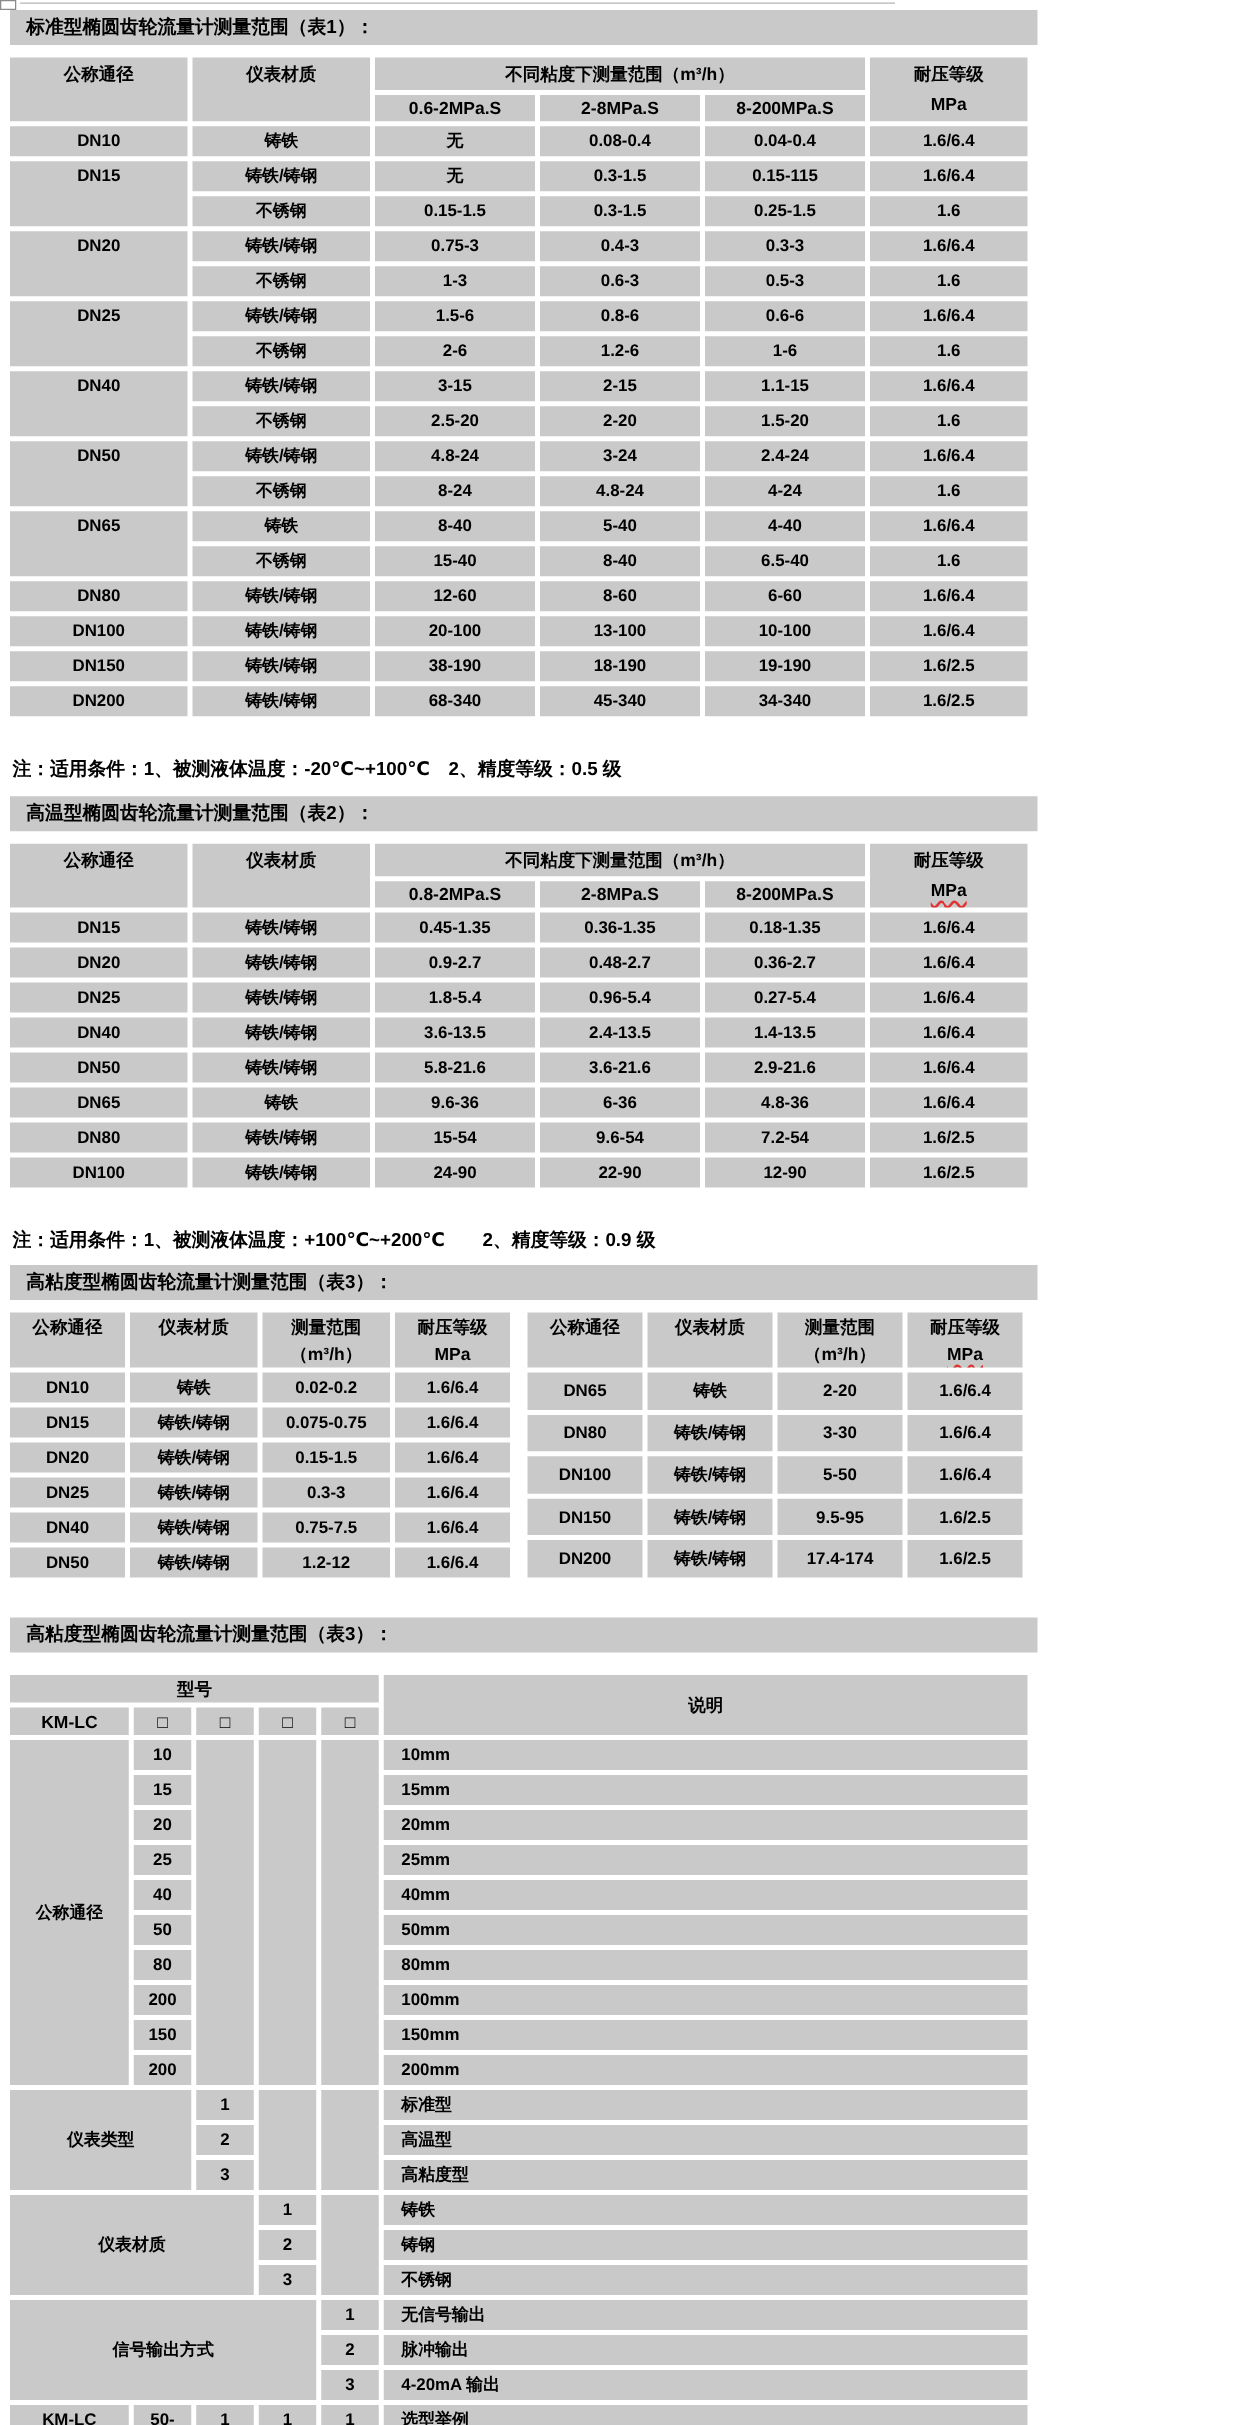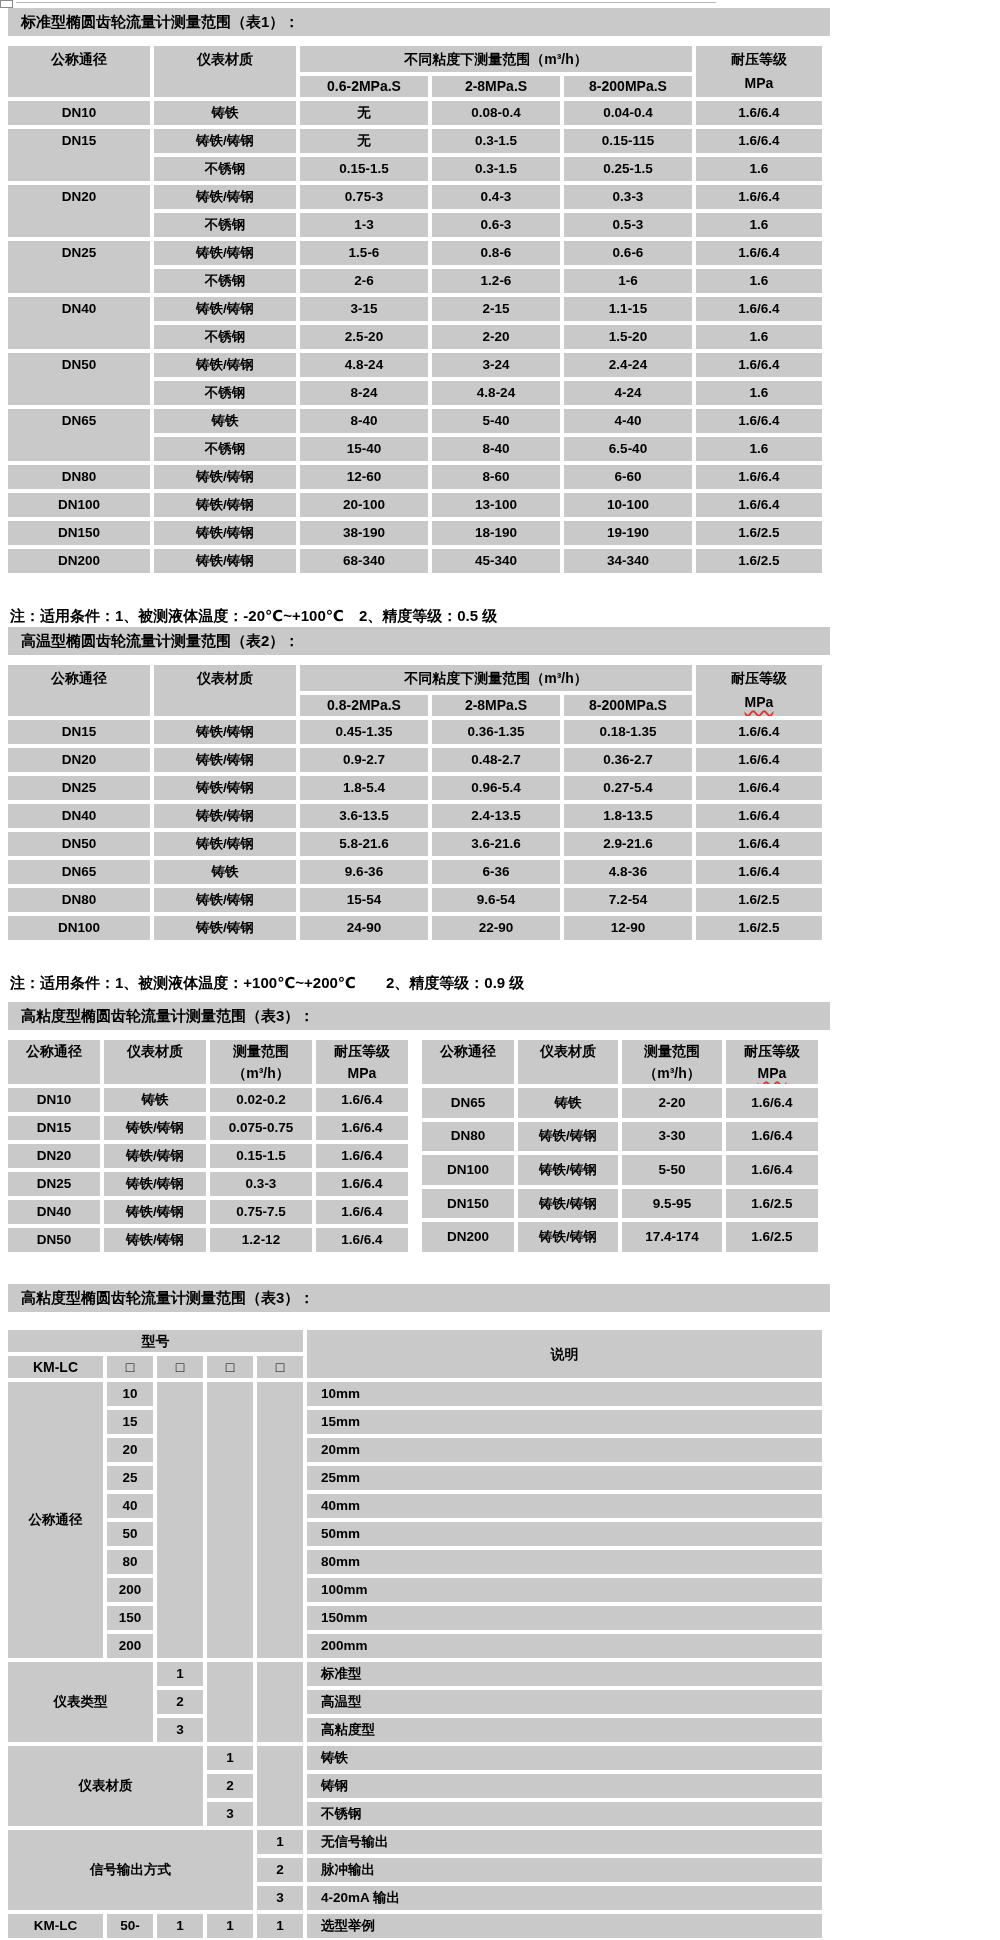--- a/index.html
+++ b/index.html
@@ -32,21 +32,21 @@
   .spell { text-decoration:underline wavy #e03333 1.5px; text-underline-offset:3px; }
   .t3wrap { display:flex; gap:10px; }
   .t3wrap table.t { margin-left:-4px; }
   .t3h th { height:44px; vertical-align:top; }
   .t3h .l1 { line-height:23px; height:23px; }
   .t3h .l2 { line-height:20px; height:20px; }
   table.sel th { height:22px; line-height:22px; }
   table.sel th.mid { vertical-align:middle; }
   table.sel td.desc { text-align:left; padding-left:14px; }
   .mb6{margin-bottom:6px;} .mt6{margin-top:6px;} .mt8{margin-top:8px;}
-  .mt10{} .mt12{margin-top:28px;} .mt14{margin-top:14px;} .mt28{margin-top:28px;}
+  .mt10{margin-top:10px;} .mt12{margin-top:28px;} .mt14{margin-top:14px;} .mt28{margin-top:28px;}
 </style>
 </head>
 <body>
 
 <div class="corner-box"></div>
 <div class="top-line"></div>
 
 <div class="content">
 
   <div class="title-bar mb6">
@@ -263,21 +263,21 @@
           <td>1.8-5.4</td>
           <td>0.96-5.4</td>
           <td>0.27-5.4</td>
           <td>1.6/6.4</td>
         </tr>
         <tr>
           <td>DN40</td>
           <td>铸铁/铸钢</td>
           <td>3.6-13.5</td>
           <td>2.4-13.5</td>
-          <td>1.8-13.5</td>
+          <td>1.4-13.5</td>
           <td>1.6/6.4</td>
         </tr>
         <tr>
           <td>DN50</td>
           <td>铸铁/铸钢</td>
           <td>5.8-21.6</td>
           <td>3.6-21.6</td>
           <td>2.9-21.6</td>
           <td>1.6/6.4</td>
         </tr>

